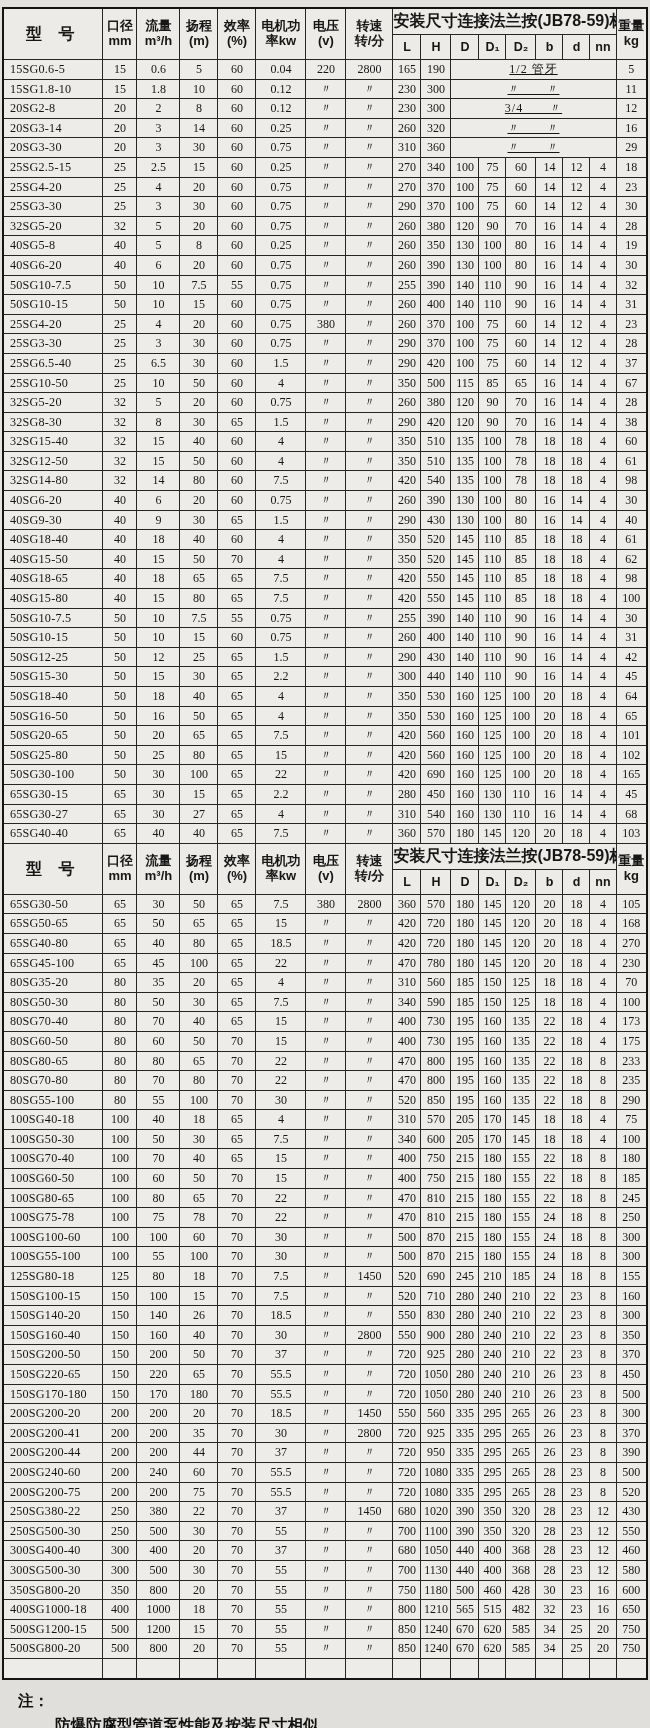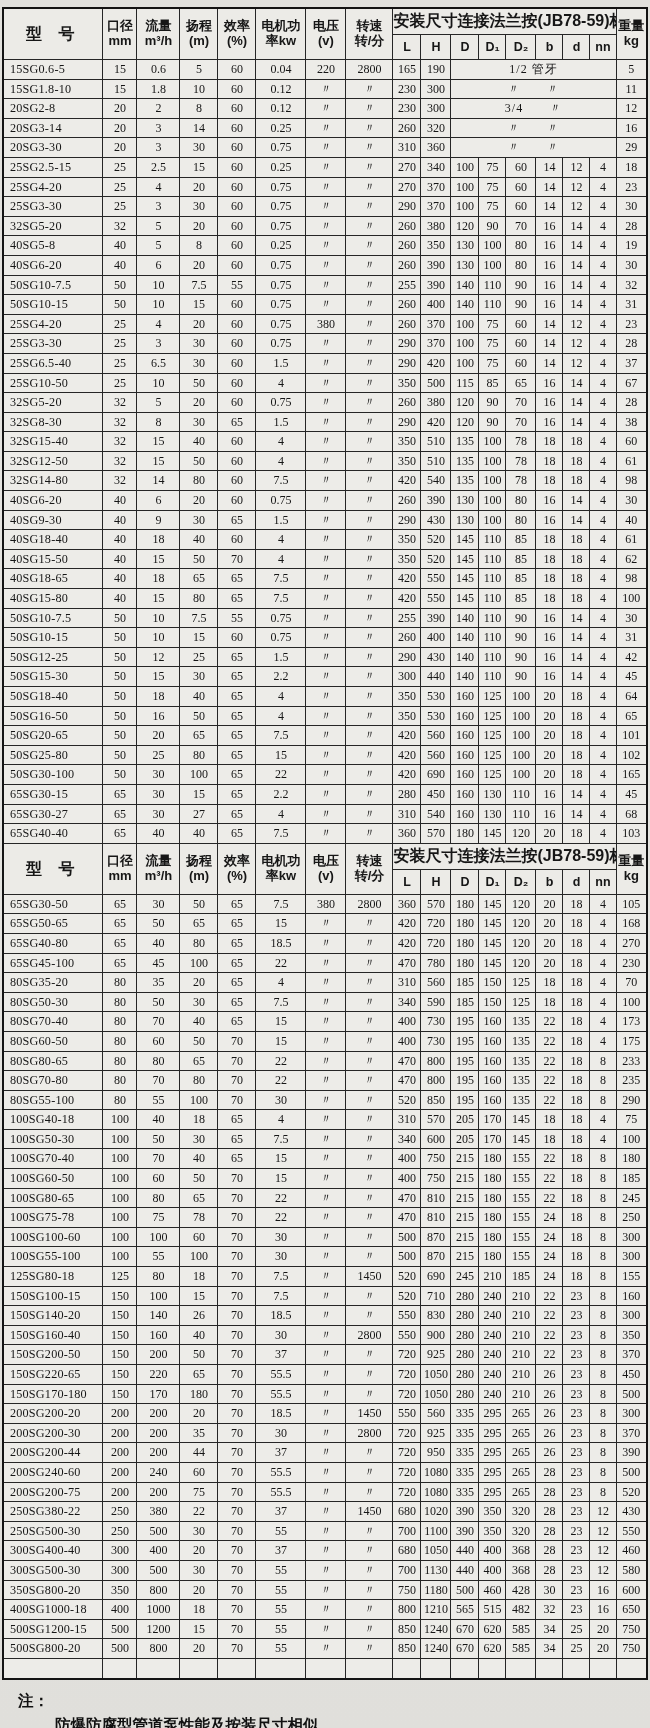--- a/index.html
+++ b/index.html
@@ -50,21 +50,21 @@
     height:18.6px;
     line-height:18.6px;
     font-family:"Liberation Serif","DejaVu Serif",serif;
   }
   tr.dr td.model{
     text-align:left;
     padding-left:6px;
     font-size:12.2px;
     letter-spacing:0.2px;
   }
-  tr.dr td.span-c{letter-spacing:1px;}
+  tr.dr td.span-c{letter-spacing:1px;text-decoration:underline;}
   .note{
     margin:9px 0 0 18px;
     display:flex;
     font-weight:bold;
     font-size:15.5px;
     line-height:1.55;
     color:#111;
   }
   .note .note-prefix{flex:0 0 auto;margin-right:6px;}
   .note .note-body{flex:1 1 auto;}
@@ -1381,21 +1381,21 @@
           <td class="c">560</td>
           <td class="c">335</td>
           <td class="c">295</td>
           <td class="c">265</td>
           <td class="c">26</td>
           <td class="c">23</td>
           <td class="c">8</td>
           <td class="c">300</td>
         </tr>
         <tr class="dr">
-          <td class="c model">200SG200-30</td>
+          <td class="c model">200SG200-41</td>
           <td class="c">200</td>
           <td class="c">200</td>
           <td class="c">35</td>
           <td class="c">70</td>
           <td class="c">30</td>
           <td class="c">〃</td>
           <td class="c">2800</td>
           <td class="c">720</td>
           <td class="c">925</td>
           <td class="c">335</td>

